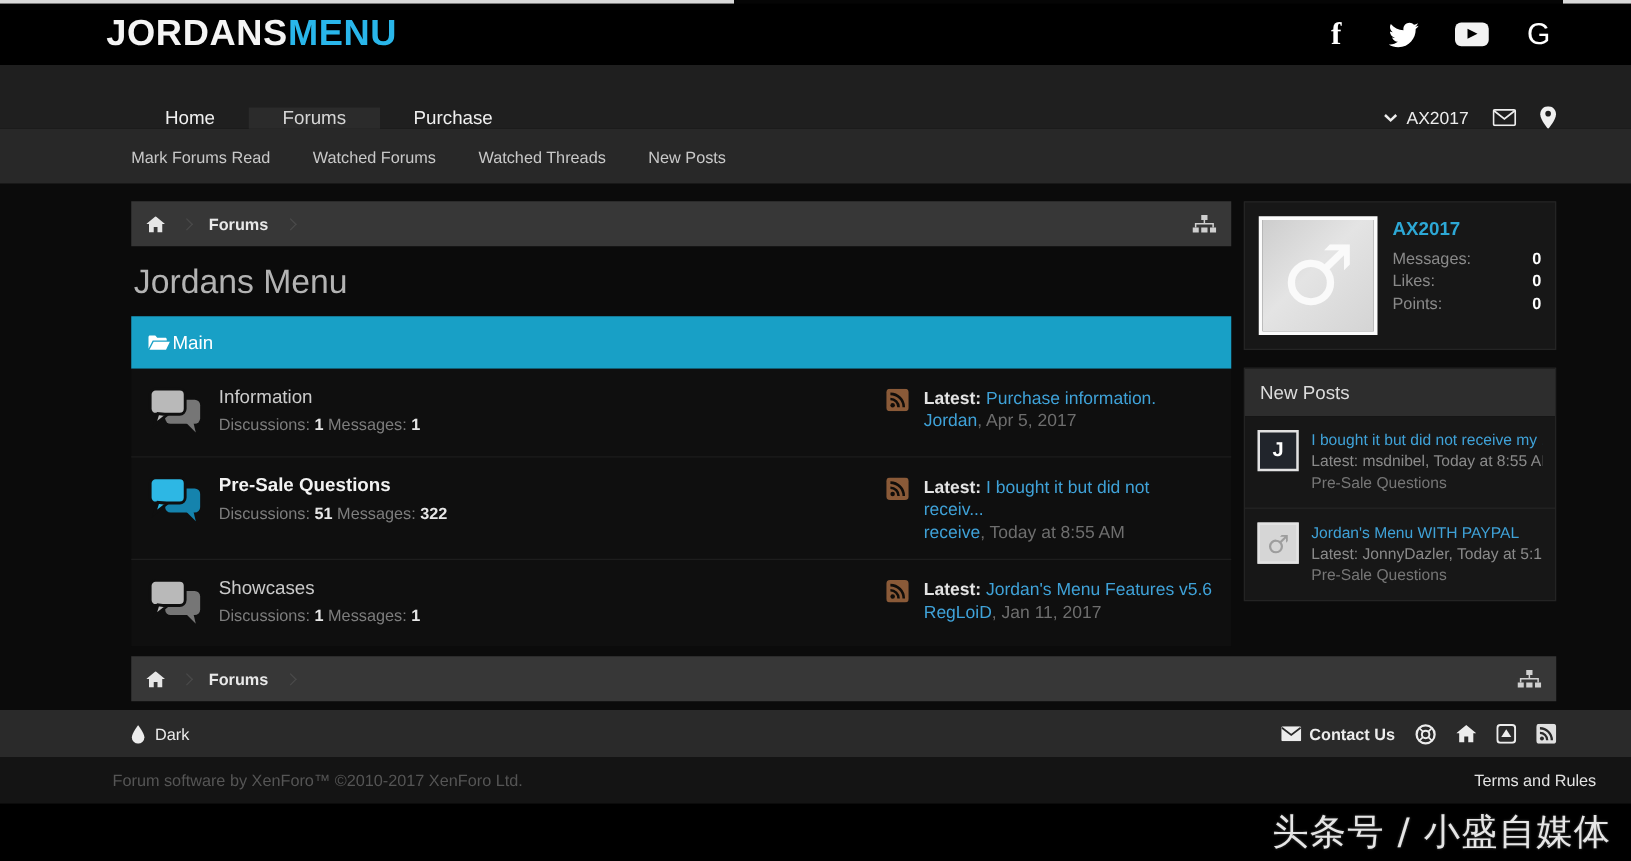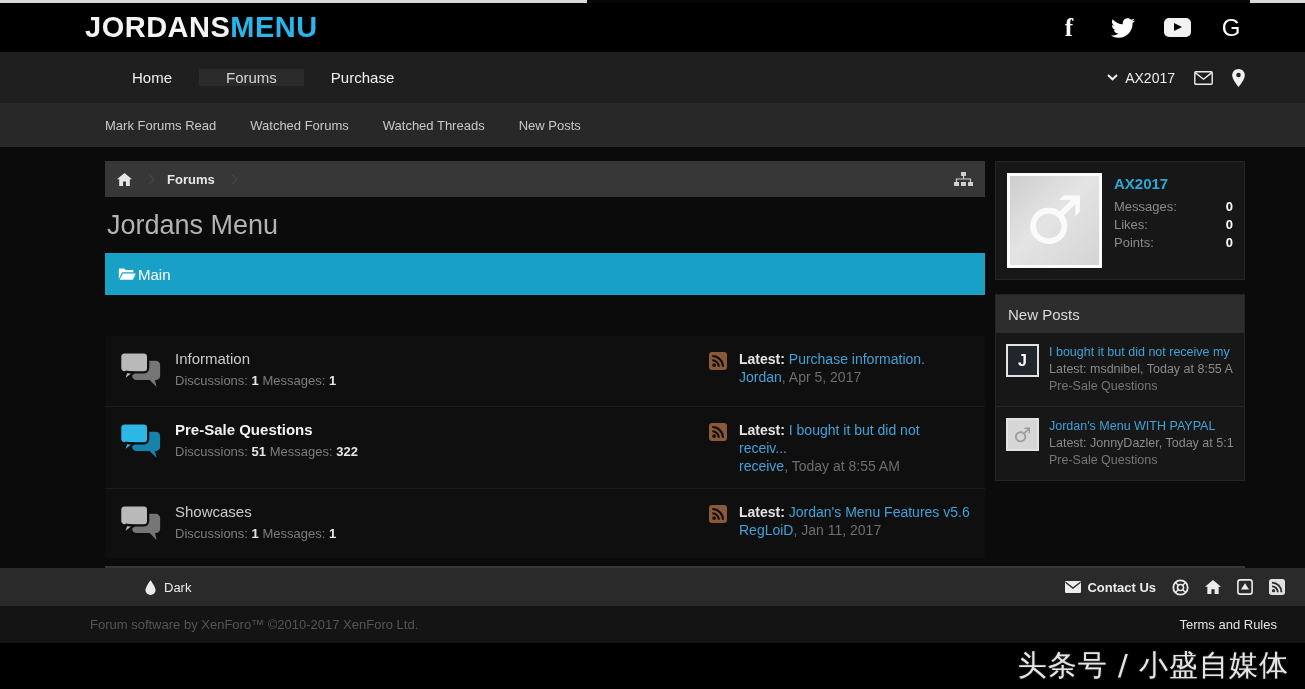--- a/index.html
+++ b/index.html
@@ -21,21 +21,21 @@
     width:28px; height:28px; }
   .soc-f { font-size:25px; font-weight:700; font-family:"Liberation Serif",serif; }
   .soc-g { font-size:24px; font-weight:500; }
   .yt-box { width:27px; height:19px; background:#f2f2f2; border-radius:5px; position:relative; }
   .yt-box::after { content:""; position:absolute; left:10px; top:5px;
     border-left:8px solid #000; border-top:4.5px solid transparent; border-bottom:4.5px solid transparent; }
 
   
   .nav { height:51px; background:#1f1f1f; }
   .nav-inner { width:1140px; margin-left:105px; height:100%; display:flex;
-    align-items:center; justify-content:space-between; }
+    align-items:flex-end; justify-content:space-between; }
   .tabs { display:flex; }
   .tab { display:flex; align-items:center; padding:0 27px; font-size:15px;
     color:#f0f0f0; }
   .tab.active { background:#2b2b2b; color:#d6d6d6; }
   .account { display:flex; align-items:center; gap:19px; color:#eee; font-size:14px; }
   .acct-user { display:flex; align-items:center; gap:7px; color:#eee; }
   .icon-btn { display:flex; align-items:center; }
 
   
   .subnav { height:44px; background:#282828; display:flex; align-items:center; }
@@ -53,21 +53,21 @@
     padding:0 12px; color:#e8e8e8; font-size:13px; font-weight:700; }
   .crumb-sep { width:7px; height:7px; border-top:1px solid #4a4a4a; border-right:1px solid #4a4a4a;
     transform:rotate(45deg); margin:0 14px; }
   .crumb-spacer { flex:1; }
 
   .page-title { font-size:27px; font-weight:400; color:#b3b3b3; margin:13px 0 12px 2px; }
 
   .cat-bar { height:42px; background:#18a0c6; display:flex; align-items:center;
     gap:2px; padding:0 13px; color:#fff; font-size:15px; }
 
-  .forum-list { background:#0f0f0f;margin-top:41px; }
+  .forum-list { background:#0f0f0f; }
   .forum-row { display:flex; align-items:flex-start; padding:13px 14px 13px 12px; min-height:70px; }
   .forum-row + .forum-row { border-top:1px solid #1d1d1d; }
   .f-icon { margin:2px 14px 0 2px; flex:none; }
   .f-main { flex:1; min-width:0; padding-top:1px; }
   .f-title { font-size:15px; color:#cbcbcb; }
   .forum-row.unread .f-title { font-weight:700; color:#f2f2f2; }
   .f-meta { font-size:13px; color:#7d7d7d; margin-top:5px; }
   .f-meta b { color:#e6e6e6; font-weight:700; }
   .rss { flex:none; margin:3px 12px 0 0; }
   .latest { width:232px; flex:none; font-size:14px; line-height:18px; padding-top:1px; }
@@ -97,21 +97,21 @@
     display:flex; align-items:center; justify-content:center; font-weight:700; }
   .avatar-dark { background:#21252c; color:#fff; font-size:16px; }
   .avatar-light { background:#d6d6d6; color:#9d9d9d; font-size:20px; font-weight:400;
     font-family:"DejaVu Sans",sans-serif; }
   .np-body { min-width:0; font-size:12.5px; line-height:17px; }
   .np-title { color:#3fa2d8; display:block; white-space:nowrap; overflow:hidden; }
   .np-meta { color:#8a8a8a; white-space:nowrap; overflow:hidden; }
   .np-forum { color:#767676; }
 
   
-  .footer { height:38px; background:#2a2a2a; display:flex; align-items:center;padding-left:40px; }
+  .footer { height:38px; background:#2a2a2a; display:flex; align-items:center; }
   .footer-inner { width:1140px; margin-left:105px; display:flex; align-items:center;
     justify-content:space-between; }
   .style-chooser { display:flex; align-items:center; gap:8px; color:#ececec; font-size:13px; }
   .foot-right { display:flex; align-items:center; gap:16px; }
   .contact { display:flex; align-items:center; gap:6px; color:#ececec; font-size:13px; font-weight:700; }
 
   .legal { height:37px; background:#141414; display:flex; align-items:center;
     justify-content:space-between; padding:0 28px 0 90px; font-size:13px; }
   .copyright { color:#555; }
   .terms { color:#e3e3e3; }

